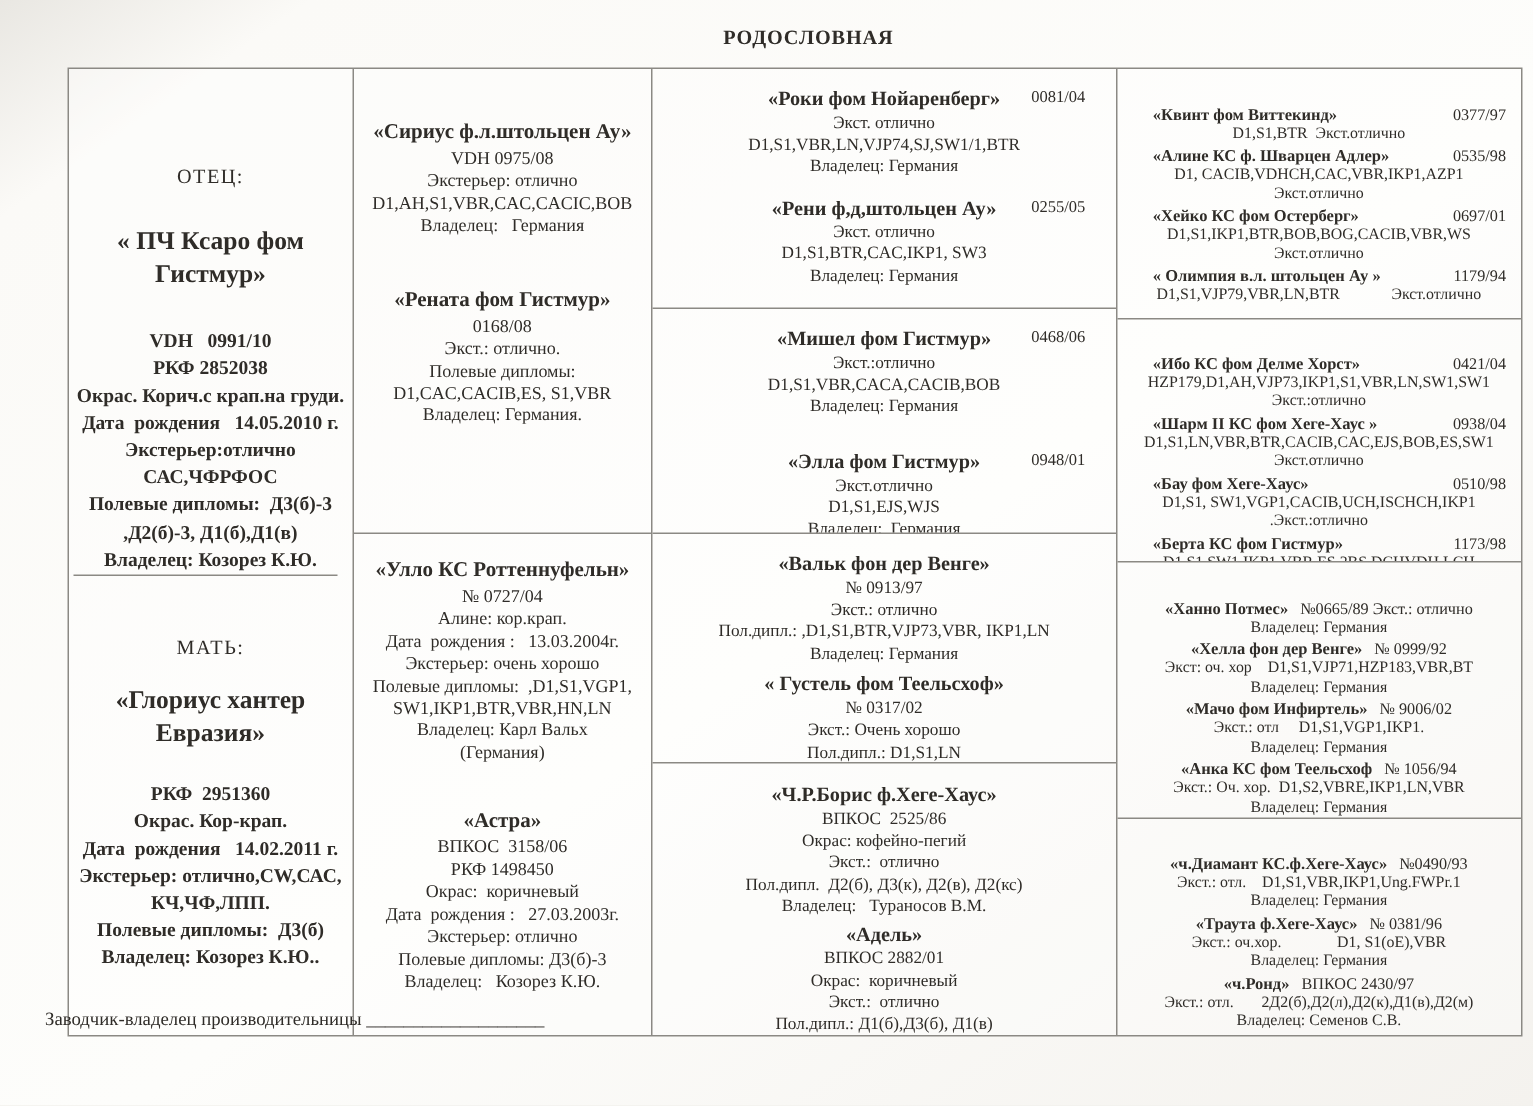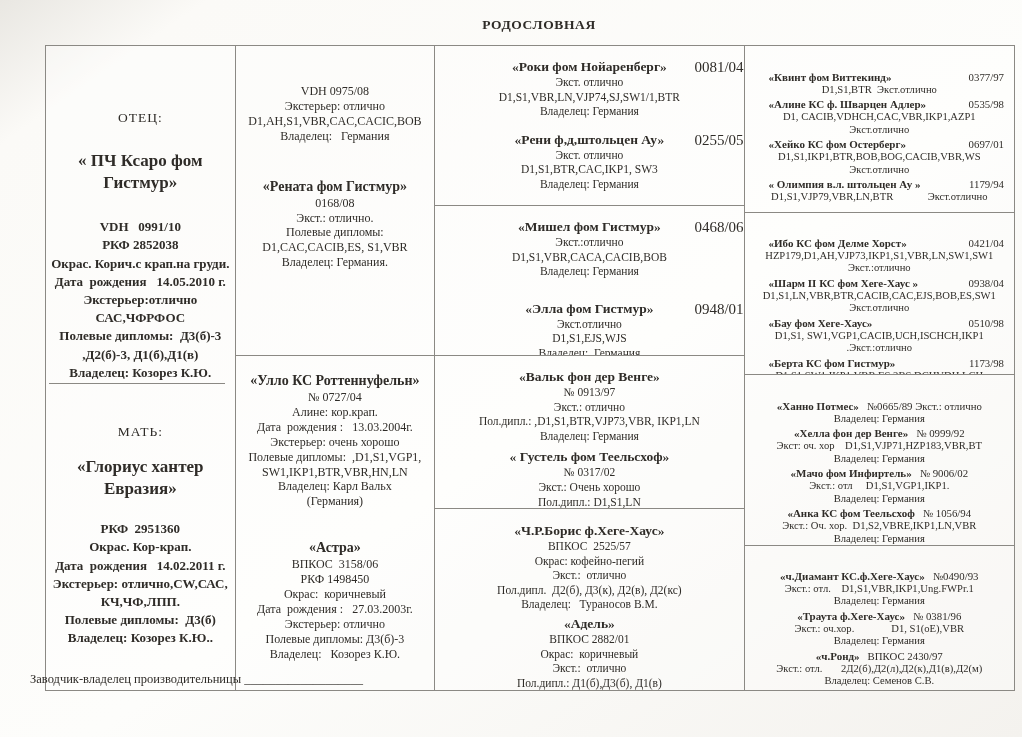--- a/index.html
+++ b/index.html
@@ -57,21 +57,21 @@
   .col3 .b0 { height:160px; border-bottom:1px solid #8b8984; padding-top:11px; }
   .col3 .b1 { height:150px; border-bottom:1px solid #8b8984; padding-top:11px; }
   .col3 .b2 { height:153px; border-bottom:1px solid #8b8984; padding-top:11px; }
   .col3 .b3 { flex:1; padding-top:12px; }
   .col3 .b0 .g3-entry + .g3-entry { margin-top:11px; }
   .col3 .b1 .g3-entry + .g3-entry { margin-top:20px; }
   .col3 .b2 .g3-entry + .g3-entry { margin-top:4px; }
   .col3 .b3 .g3-entry + .g3-entry { margin-top:2px; }
   .g3-head { position:relative; padding:0 30px; }
   .g3-name { font-size:13.5px; font-weight:bold; }
-  .g3-reg { position:absolute; right:0; top:2px; font-size:15px; font-weight:normal; }
+  .g3-reg { position:absolute; right:20px; top:2px; font-size:11px; font-weight:normal; }
   .g3-entry .line { font-size:11.5px; line-height:1.27; }
 
   
   .g4-block { width:100%; overflow:hidden; }
   .col4 .b0 { height:167px; border-bottom:1px solid #8b8984; padding-top:25px; }
   .col4 .b1 { height:146px; border-bottom:1px solid #8b8984; padding-top:8px; }
   .col4 .b2 { height:155px; border-bottom:1px solid #8b8984; padding-top:9px; }
   .col4 .b3 { flex:1; padding-top:8px; }
   .g4-entry + .g4-entry { margin-top:2px; }
   .g4-head { font-size:10.8px; line-height:1.18; }
@@ -115,20 +115,21 @@
             <div class="line">Дата  рождения   14.02.2011 г.</div>
             <div class="line">Экстерьер: отлично,CW,САС, КЧ,ЧФ,ЛПП.</div>
             <div class="line">Полевые дипломы:  Д3(б)</div>
             <div class="line">Владелец: Козорез К.Ю..</div>
           </div>
         </div>
     </div>
     <div class="col col2" id="col2">
         <div class="g2-cell c0">
           <div class="g2-entry">
+            <div class="g2-name">«Сириус ф.л.штольцен Ау»</div>
             <div class="line">VDH 0975/08</div>
             <div class="line">Экстерьер: отлично</div>
             <div class="line">D1,AH,S1,VBR,CAC,CACIC,BOB</div>
             <div class="line">Владелец:   Германия</div>
           </div>
           <div class="g2-entry">
             <div class="g2-name">«Рената фом Гистмур»</div>
             <div class="line">0168/08</div>
             <div class="line">Экст.: отлично.</div>
             <div class="line">Полевые дипломы:</div>
@@ -199,21 +200,21 @@
           <div class="g3-entry">
             <div class="g3-head"><span class="g3-name">« Густель фом Теельсхоф»</span></div>
             <div class="line">№ 0317/02</div>
             <div class="line">Экст.: Очень хорошо</div>
             <div class="line">Пол.дипл.: D1,S1,LN</div>
           </div>
         </div>
         <div class="g3-block b3">
           <div class="g3-entry">
             <div class="g3-head"><span class="g3-name">«Ч.Р.Борис ф.Хеге-Хаус»</span></div>
-            <div class="line">ВПКОС  2525/57</div>
+            <div class="line">ВПКОС  2525/86</div>
             <div class="line">Окрас: кофейно-пегий</div>
             <div class="line">Экст.:  отлично</div>
             <div class="line">Пол.дипл.  Д2(б), Д3(к), Д2(в), Д2(кс)</div>
             <div class="line">Владелец:   Тураносов В.М.</div>
           </div>
           <div class="g3-entry">
             <div class="g3-head"><span class="g3-name">«Адель»</span></div>
             <div class="line">ВПКОС 2882/01</div>
             <div class="line">Окрас:  коричневый</div>
             <div class="line">Экст.:  отлично</div>

